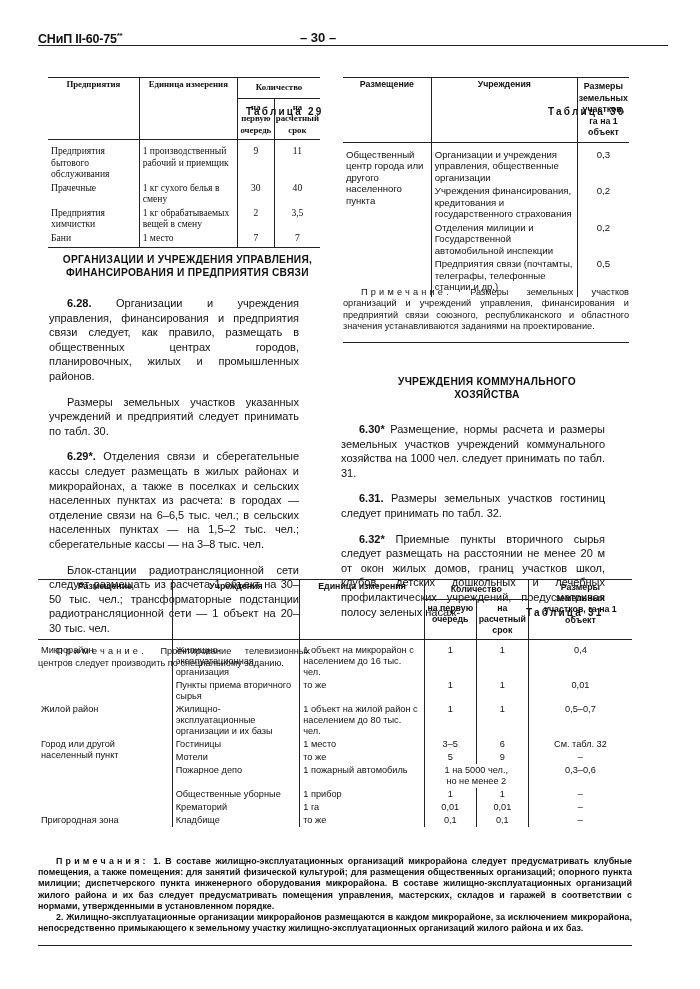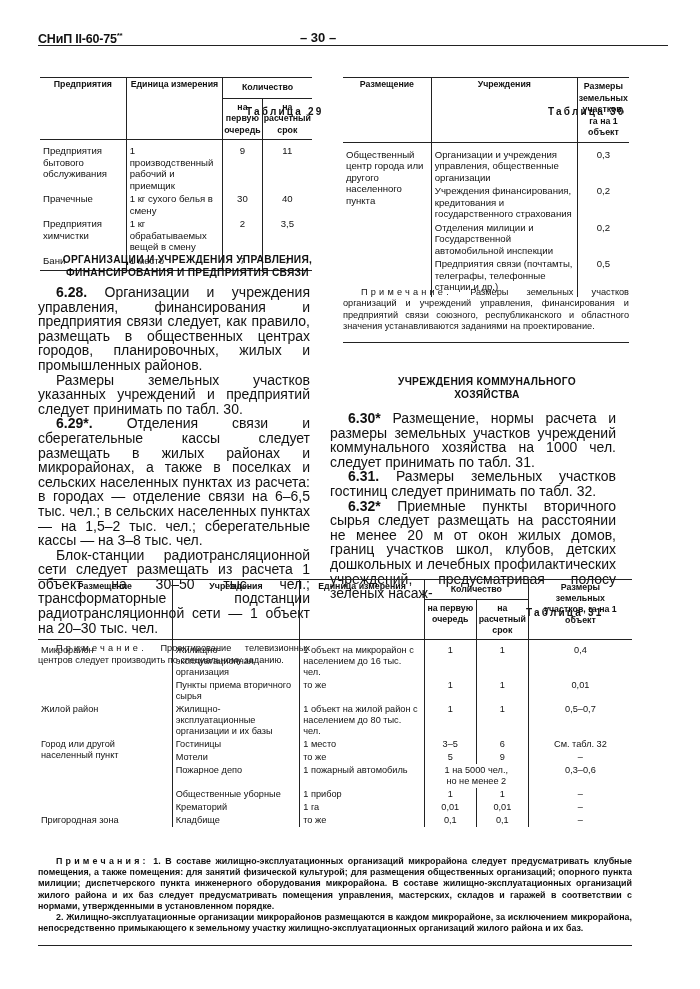--- a/index.html
+++ b/index.html
@@ -12,35 +12,35 @@
   .hdr-rule { left:38px; top:45px; width:630px; height:0; border-top:1.6px solid #222; }
   .tcap { font-size:10px; font-weight:bold; letter-spacing:2.2px;margin-top:46px; }
   table { border-collapse:collapse; font-size:9.6px; line-height:11.5px; }
   table td, table th { padding:1px 3px; vertical-align:top; }
   th { font-weight:bold; font-size:8.8px; text-align:center; vertical-align:middle; }
   .rule-top { border-top:1.6px solid #222; }
   .rule-bot { border-bottom:1.6px solid #222; }
   .vr { border-right:1px solid #222; }
   .c { text-align:center; }
   .heading { font-size:10.2px; font-weight:bold; text-align:center; line-height:13px; letter-spacing:0.3px; }
-  .para { font-size:14px; line-height:14.6px; text-align:justify; text-indent:18px; margin:0; }
+  .para { font-size:11px; line-height:14.6px; text-align:justify; text-indent:18px; margin:11px; }
   .para b { font-weight:bold; }
   .note { font-size:9.2px; line-height:11.4px; text-align:justify; text-indent:18px; margin:0; font-weight:bold; }
   .spaced { letter-spacing:3.2px; font-weight:normal; }
   .hline { height:0; border-top:1.6px solid #222; }
 </style>
 </head>
 <body>
 
 <div class="abs hdr-left"><span>СНиП II-60-75</span><sup>**</sup></div>
 <div class="abs hdr-right">– 30 –</div>
 <div class="abs hdr-rule"></div>
 
 <div class="abs tcap" style="left:246px; top:60px;">Таблица 29</div>
-<table class="abs" style="left:40px; top:77px; width:272px;">
+<table class="abs" style="left:48px; top:77px; width:272px;font-family:Liberation Serif, serif;">
   <tbody>
       <tr class="rule-top">
     <th rowspan="2" class="vr" style="width:86px;">Предприятия</th>
     <th rowspan="2" class="vr" style="width:92px;">Единица измерения</th>
     <th colspan="2" style="border-bottom:1px solid #222; padding:4px 0;">Количество</th>
   </tr>
   <tr>
     <th class="vr" style="width:34px; padding:3px 1px;">на первую очередь</th>
     <th style="width:36px; padding:3px 1px;">на расчетный срок</th>
   </tr>

